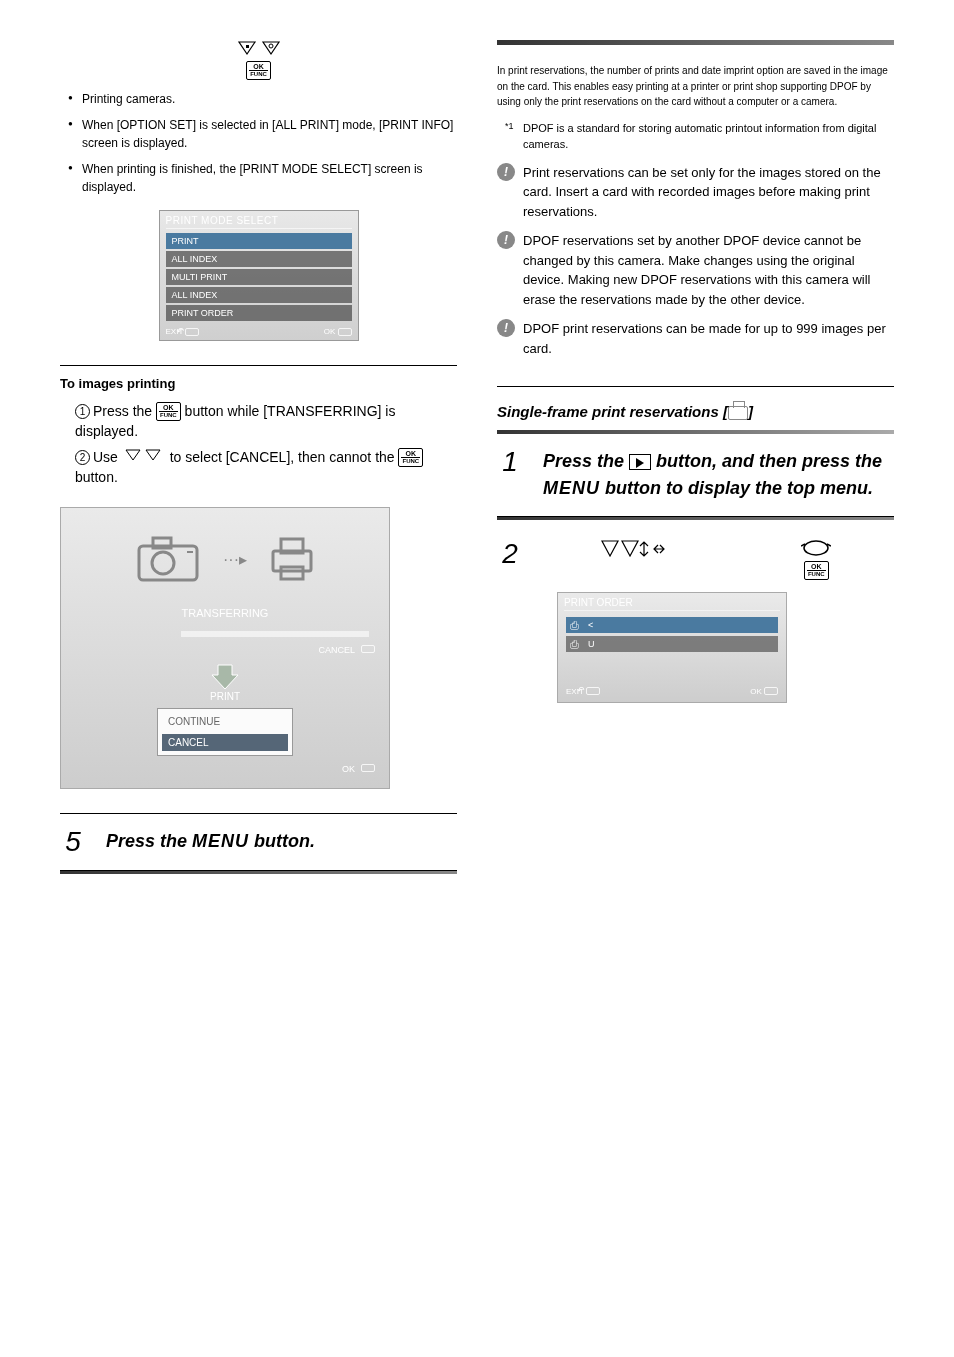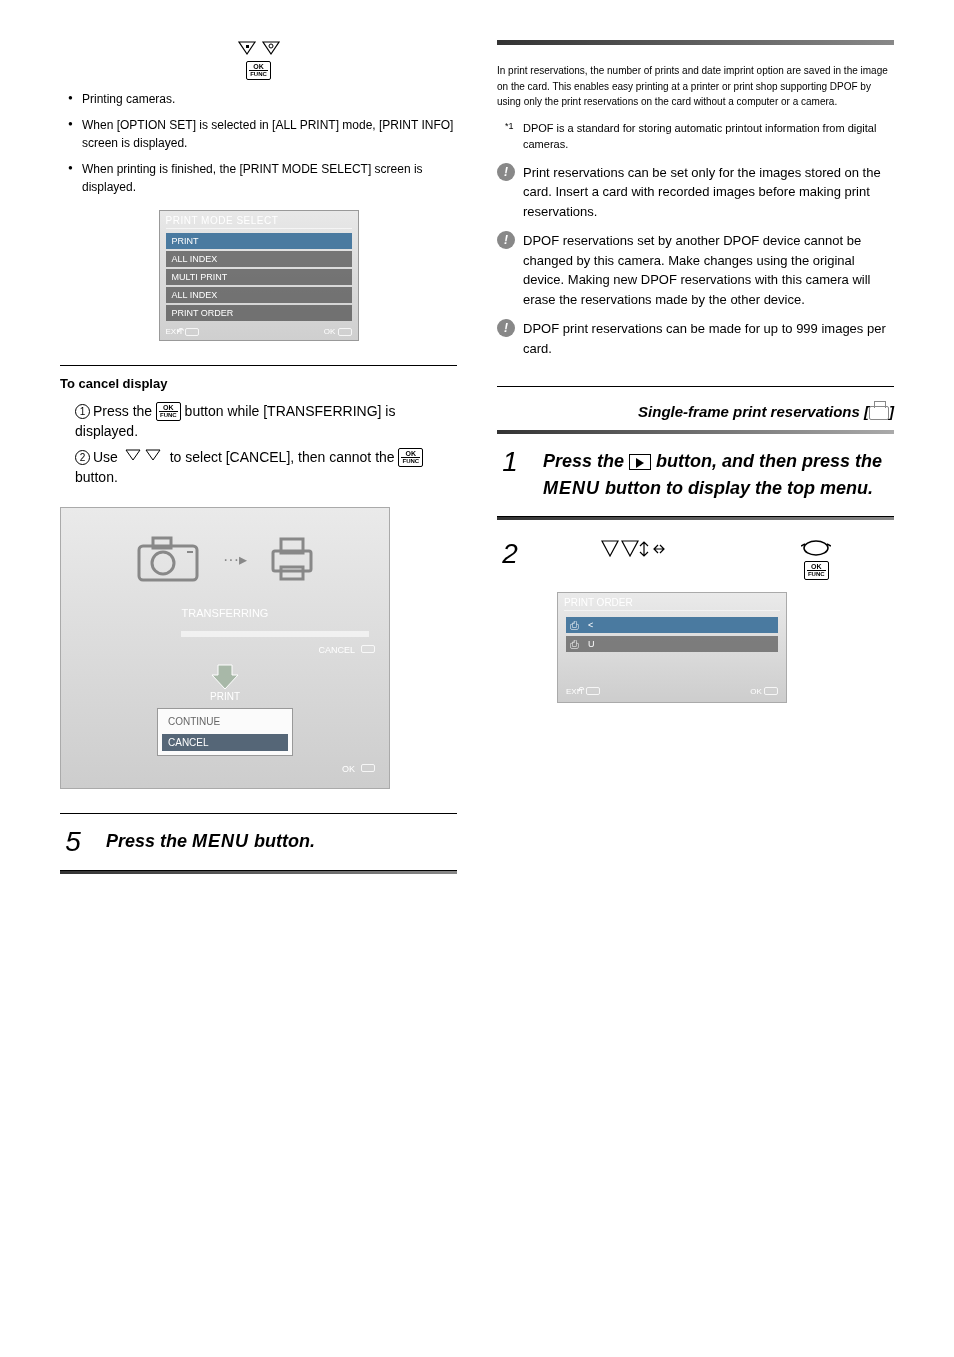--- a/index.html
+++ b/index.html
@@ -33,21 +33,21 @@
   .lcd-big .status-txt { text-align:center; font-size:11px; color:#fff; margin:2px 0;}
   .lcd-big .popup { background:rgba(255,255,255,0.9); border:1px solid #999; width:136px; margin:6px auto 4px auto;}
   .lcd-big .popup .opt { background:#567; color:#fff; font-size:10px; padding:3px 6px; margin:4px;}
   .lcd-big .popup .opt.plain { background:transparent; color:#666;}
   .lcd-big .bot { display:flex; justify-content:flex-end; padding:4px 14px; font-size:9px; color:#fff; gap:6px;}
   .thin-bar { height:3px; background: linear-gradient(to right,#333,#888);}
   .footnote-row { font-size:11px; line-height:1.5; margin:10px 0 8px 0; padding-left:26px; position:relative;}
   .footnote-row .sup { position:absolute; left:8px; top:0; font-size:9px;}
   .warn-row { display:flex; gap:8px; font-size:13px; line-height:1.5; margin:10px 0; }
   .warn-ico { flex-shrink:0; width:18px; height:18px; border-radius:50%; background:#888; color:#fff; display:flex; align-items:center; justify-content:center; font-weight:bold; font-style:italic; font-size:12px;}
-  .sub-big { font-size:15px; font-weight:bold; font-style:italic; margin:14px 0 6px 0; line-height:1.5;text-align:right; }
+  .sub-big { font-size:15px; font-weight:bold; font-style:italic; margin:14px 0 6px 0; line-height:1.5; }
   .stepnum { display:flex; gap:20px; margin:14px 0; align-items:flex-start;}
   .stepnum .num { font-size:28px; font-weight:normal; font-style:italic; color:#000; width:26px; text-align:center; line-height:1;}
   .stepnum .desc { flex:1; font-size:18px; font-weight:bold; font-style:italic; line-height:1.5;}
   .stepnum-row { display:flex; gap:30px; margin:10px 0; align-items:flex-start;}
   .stepnum-row .num { font-size:28px; font-style:italic; width:26px; text-align:center;}
   .lcd-order { width:230px; margin:12px 0 0 60px; border:1px solid #aaa; background:linear-gradient(to bottom,#eaeaea,#cdcdcd); color:#fff;}
   .lcd-order .title { font-size:10px; padding:4px 6px 2px 6px; color:#fff;}
   .lcd-order .line { height:1px; background:rgba(255,255,255,0.5); margin:0 6px 6px 6px;}
   .lcd-order .opt { margin:3px 8px; padding:3px 6px 3px 22px; font-size:9px; background:rgba(60,60,60,0.6); position:relative;}
   .lcd-order .opt.sel { background:#4a7aa0;}
@@ -103,21 +103,21 @@
       <div class="lcd-row">
           <span>PRINT ORDER</span>
         </div>
       <div class="lcd-foot">
         <span><span>EXIT</span> <span class="foot-btn-icon back"></span></span>
         <span><span>OK</span> <span class="foot-btn-icon"></span></span>
       </div>
     </div>
 
     <hr class="sec-rule">
-    <div class="subhead">To cancel display</div>
+    <div class="subhead">To images printing</div>
     <ul class="steps">
       <li><span class="circled">1</span><span class="txt">Press the </span><span class="ok-btn"><span class="t">OK</span><span class="b">FUNC</span></span><span class="txt"> button while [TRANSFERRING] is displayed.</span></li>
       <li><span class="circled">2</span><span class="txt">Use </span><span class="inline-icon"><svg width="44" height="14">
               <path d="M4 2 L18 2 L11 12 Z M24 2 L38 2 L31 12 Z" fill="none" stroke="#000" stroke-width="1"></path>
             </svg></span><span class="txt"> to select [CANCEL], then cannot the </span><span class="ok-btn"><span class="t">OK</span><span class="b">FUNC</span></span><span class="txt"> button.</span></li>
     </ul>
 
     <div class="lcd-big">
       <div class="lcd-big-top">
         <span>

